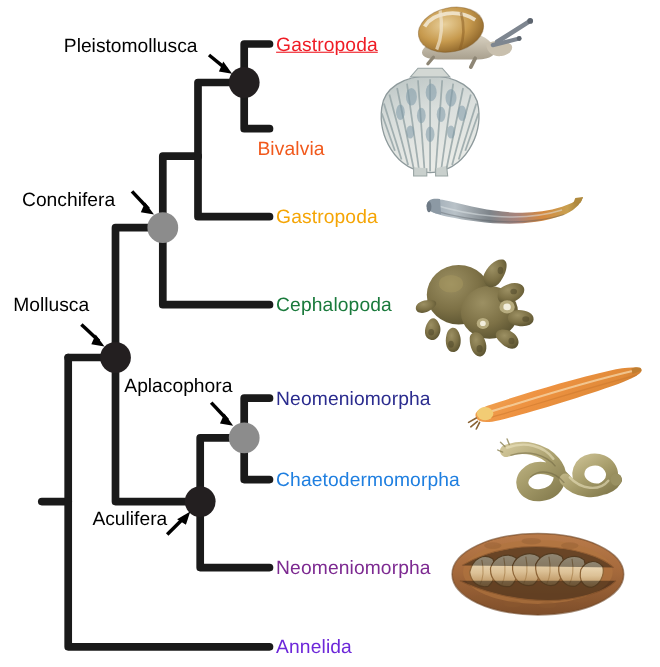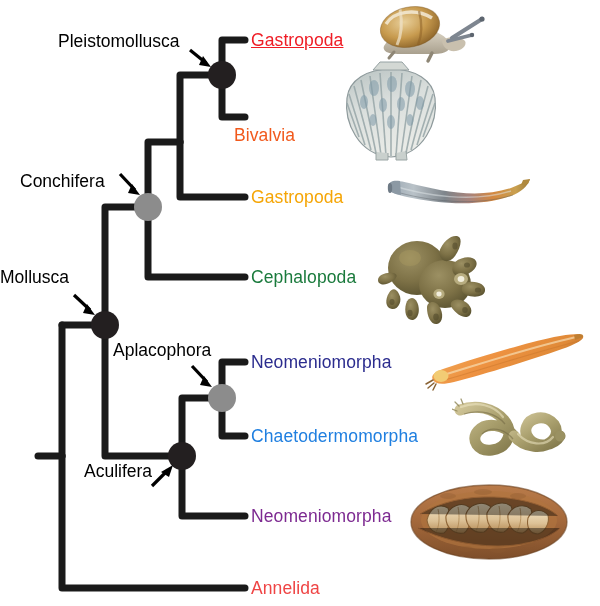--- a/index.html
+++ b/index.html
@@ -70,32 +70,32 @@
       </g>
       <g>
         <line x1="152" y1="486" x2="168" y2="470"></line>
         <polygon points="173,465 169,477 161,472" stroke="none"></polygon>
       </g>
     </g>
   </svg>
 
   <div class="clade" style="left:58px;top:31px;">Pleistomollusca</div>
   <div class="clade" style="left:20px;top:147px;margin-top:24px;">Conchifera</div>
-  <div class="clade" style="left:0;top:267px;">Mollusca</div>
+  <div class="clade" style="left:12px;top:267px;">Mollusca</div>
   <div class="clade" style="left:113px;top:340px;">Aplacophora</div>
   <div class="clade" style="left:84px;top:461px;">Aculifera</div>
 
   <div class="taxon" style="left:251px;top:30px;color:#ef1c25;text-decoration:underline;">Gastropoda</div>
   <div class="taxon" style="left:234px;top:107px;color:#f1591c;margin-top:18px;">Bivalvia</div>
   <div class="taxon" style="left:251px;top:187px;color:#f5a505;">Gastropoda</div>
   <div class="taxon" style="left:251px;top:267px;color:#1a7a3c;">Cephalopoda</div>
   <div class="taxon" style="left:251px;top:352px;color:#2b2c8e;">Neomeniomorpha</div>
   <div class="taxon" style="left:251px;top:426px;color:#1f7fe0;">Chaetodermomorpha</div>
   <div class="taxon" style="left:251px;top:506px;color:#7d2a91;">Neomeniomorpha</div>
-  <div class="taxon" style="left:251px;top:578px;color:#ef4444;">Annelida</div>
+  <div class="taxon" style="left:251px;top:578px;color:#6d28d9;">Annelida</div>
 
   <div class="photo" style="left:372px;top:2px;width:122px;height:64px;">
     <svg viewBox="0 0 122 64" width="122" height="64">
       <defs>
         <radialGradient id="shellG" cx="42%" cy="35%" r="70%">
           <stop offset="0%" stop-color="#e8cf9a"></stop>
           <stop offset="55%" stop-color="#c79a4e"></stop>
           <stop offset="100%" stop-color="#8a6228"></stop>
         </radialGradient>
         <linearGradient id="footG" x1="0" y1="0" x2="0" y2="1">

